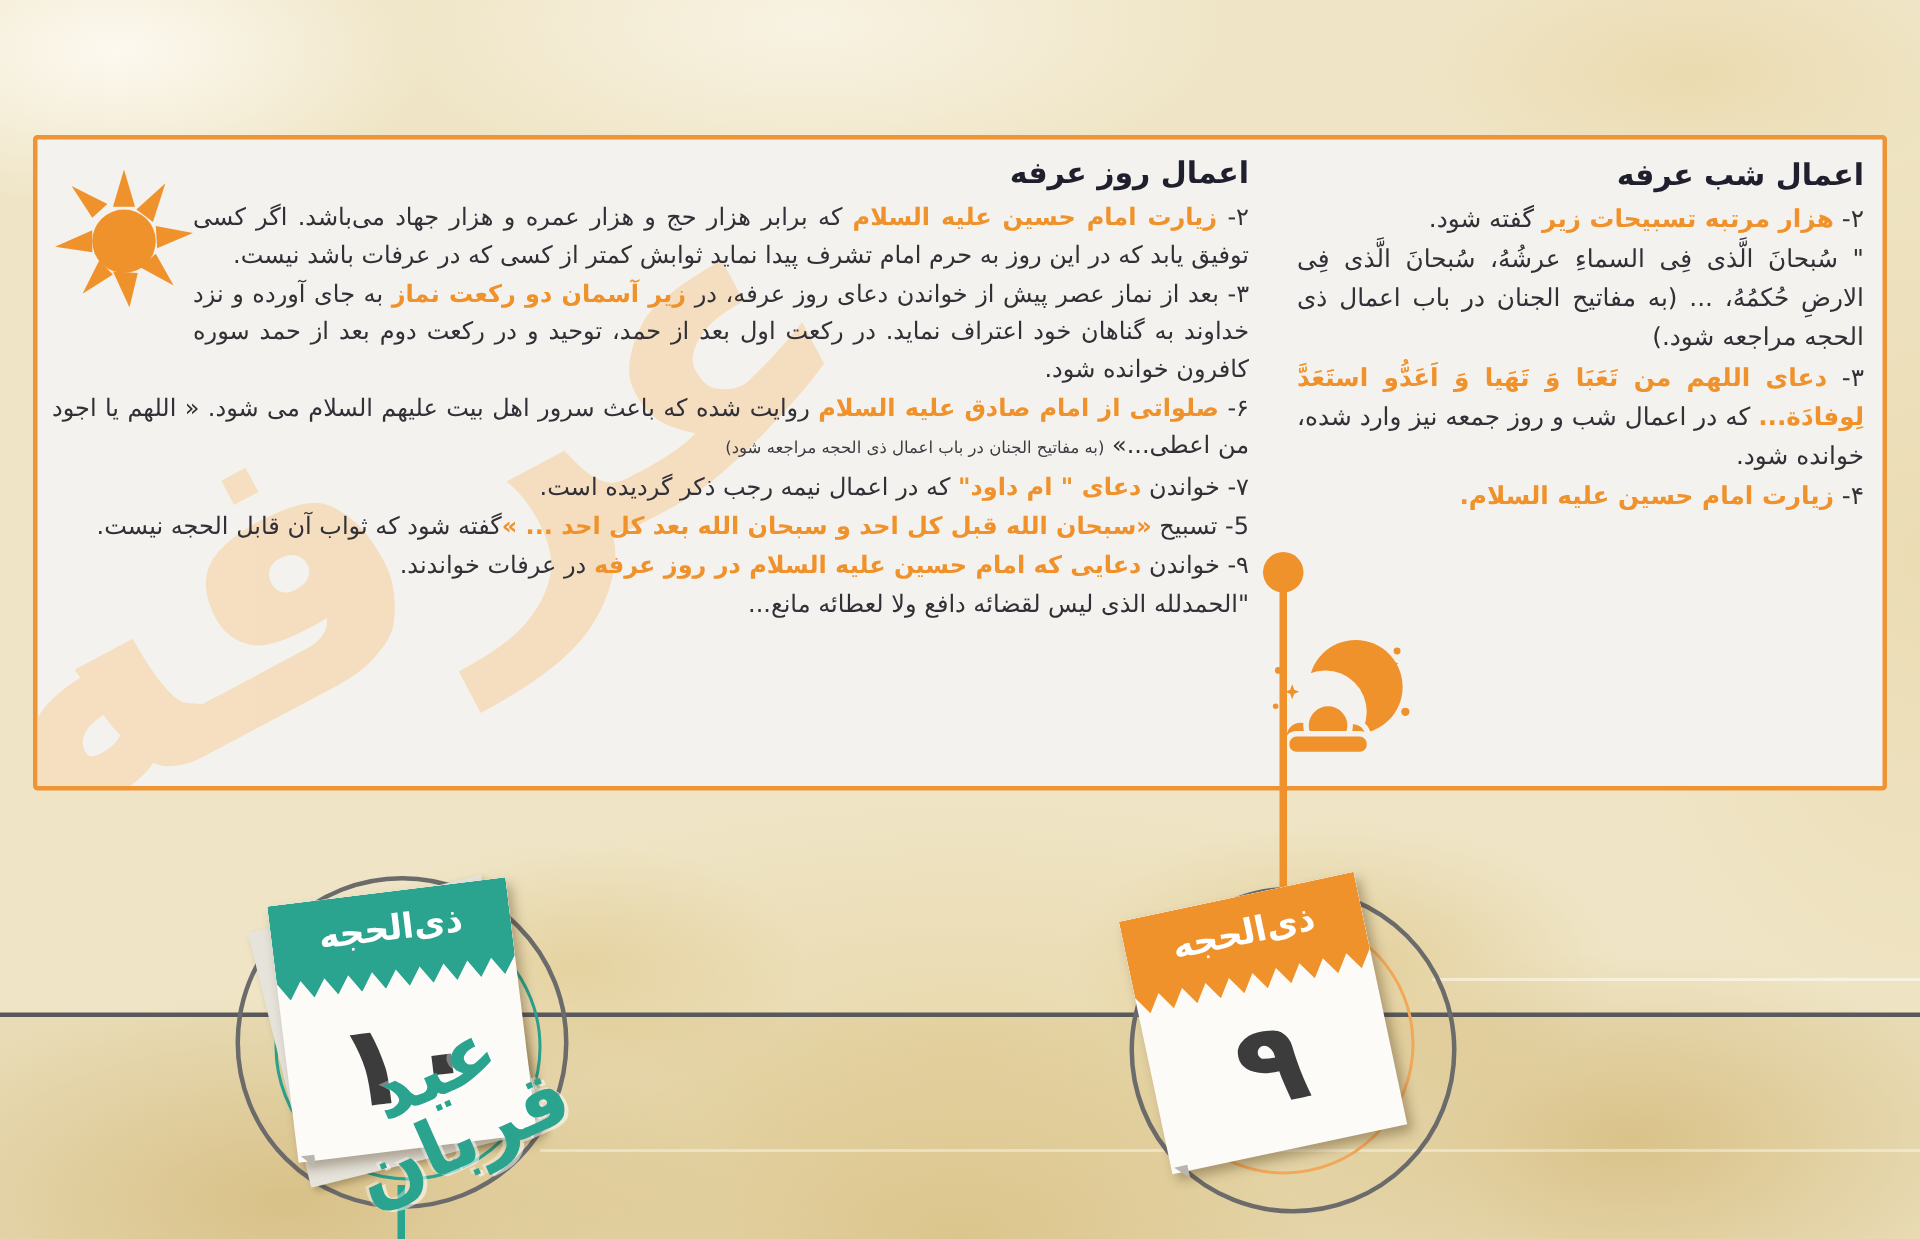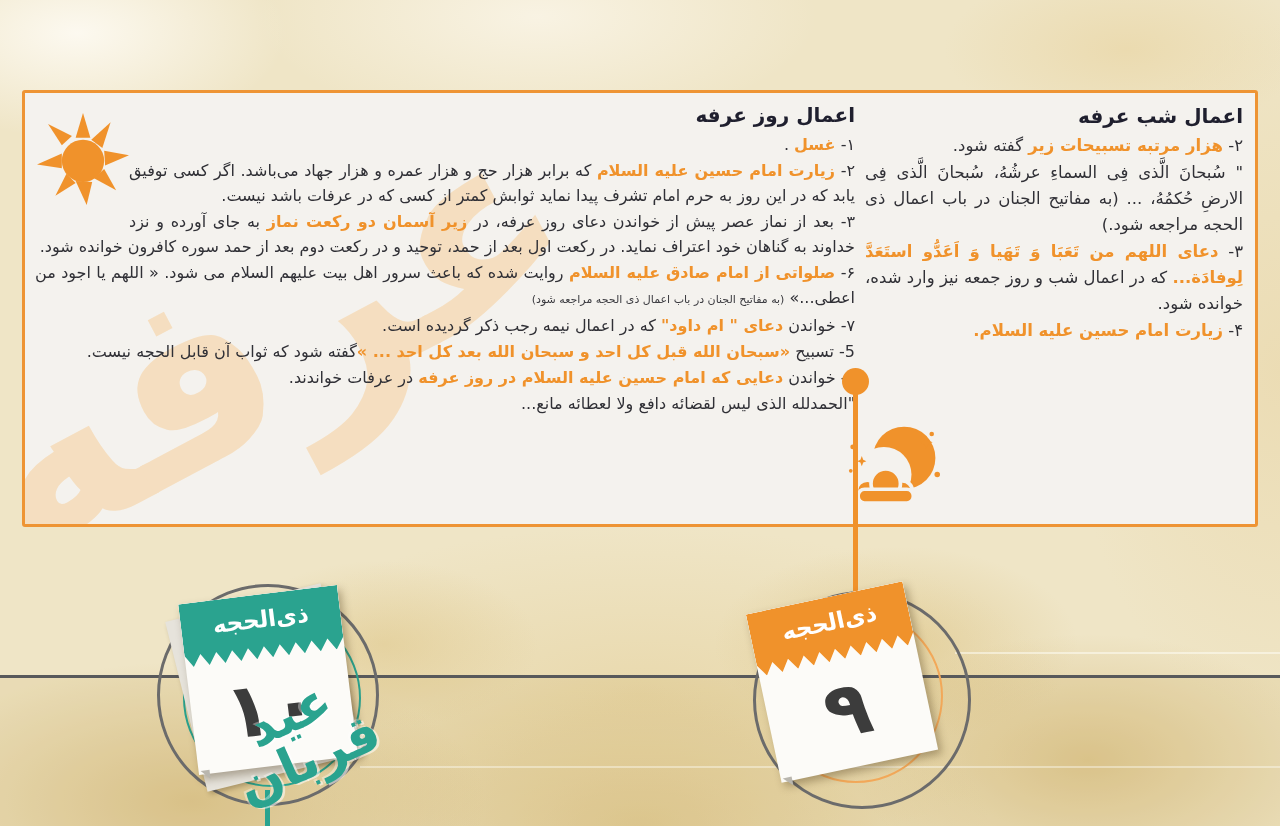--- a/index.html
+++ b/index.html
@@ -39,21 +39,21 @@
 
   
   .box{position:absolute;left:22px;top:90px;width:1236px;height:437px;border:3px solid var(--box_border);
        border-radius:3px;background:var(--box_bg);overflow:hidden;z-index:2;}
   .watermark{position:absolute;left:-80px;top:120px;font-size:250px;font-weight:bold;line-height:1;
        color:#f6d2a2;opacity:.6;transform:rotate(-28deg);z-index:0;white-space:nowrap;}
   .col{position:absolute;top:8px;color:var(--text);text-align:justify;z-index:1;}
   .col h2{font-size:20px;font-weight:bold;color:var(--heading);margin:2px 0 4px;text-align:right;}
   .col p{margin:0 0 1px;}
   .col-night{right:12px;width:378px;font-size:16.5px;line-height:26px;margin-left:12px;}
-  .col-day{right:400px;left:10px;font-size:16px;line-height:25px;}
+  .col-day{right:422px;left:10px;font-size:16px;line-height:25px;}
   .seg-n{color:var(--text);}
   .seg-a{color:var(--accent);font-weight:bold;}
   .seg-s{font-size:11px;color:#3a3a3f;}
 
   .sun{float:left;width:92px;height:92px;margin:12px 0 6px 2px;}
   .moon{position:absolute;left:816px;top:330px;width:106px;height:92px;z-index:1;}
 
   
   .dot{position:absolute;left:842px;top:368px;width:27px;height:27px;border-radius:50%;
        background:var(--accent);z-index:3;}
@@ -121,21 +121,20 @@
           <polygon points="86,84 62,71 73,61"></polygon>
           <polygon points="54,100 42,74 60,75"></polygon>
           <polygon points="20,90 32,66 42,76"></polygon>
           <polygon points="0,56 27,44 27,60"></polygon>
           <polygon points="12,12 27,35 38,25"></polygon>
           <circle cx="50" cy="52" r="23"></circle>
         </g>
       </svg>
       <h2>اعمال روز عرفه</h2>
       <div>
-          <p><span class="seg-n">۱- </span><span class="seg-a">غسل</span><span class="seg-n"> .</span></p>
           <p><span class="seg-n">۲- </span><span class="seg-a">زیارت امام حسین علیه السلام</span><span class="seg-n"> که برابر هزار حج و هزار عمره و هزار جهاد می‌باشد. اگر کسی توفیق یابد که در این روز به حرم امام تشرف پیدا نماید ثوابش کمتر از کسی که در عرفات باشد نیست.</span></p>
           <p><span class="seg-n">۳- بعد از نماز عصر پیش از خواندن دعای روز عرفه، در </span><span class="seg-a">زیر آسمان دو رکعت نماز</span><span class="seg-n"> به جای آورده و نزد خداوند به گناهان خود اعتراف نماید. در رکعت اول بعد از حمد، توحید و در رکعت دوم بعد از حمد سوره کافرون خوانده شود.</span></p>
           <p><span class="seg-n">۶- </span><span class="seg-a">صلواتی از امام صادق علیه السلام</span><span class="seg-n"> روایت شده که باعث سرور اهل بیت علیهم السلام می شود. « اللهم یا اجود من اعطی...» </span><span class="seg-s">(به مفاتیح الجنان در باب اعمال ذی الحجه مراجعه شود)</span></p>
           <p><span class="seg-n">۷- خواندن </span><span class="seg-a">دعای " ام داود"</span><span class="seg-n"> که در اعمال نیمه رجب ذکر گردیده است.</span></p>
           <p><span class="seg-n">5- تسبیح </span><span class="seg-a">«سبحان الله قبل کل احد و سبحان الله بعد کل احد ... »</span><span class="seg-n">گفته شود که ثواب آن قابل الحجه نیست.</span></p>
           <p><span class="seg-n">۹- خواندن </span><span class="seg-a">دعایی که امام حسین علیه السلام در روز عرفه</span><span class="seg-n"> در عرفات خواندند.</span></p>
           <p><span class="seg-n">"الحمدلله الذی لیس لقضائه دافع ولا لعطائه مانع...</span></p>
         </div>
     </div>
 

